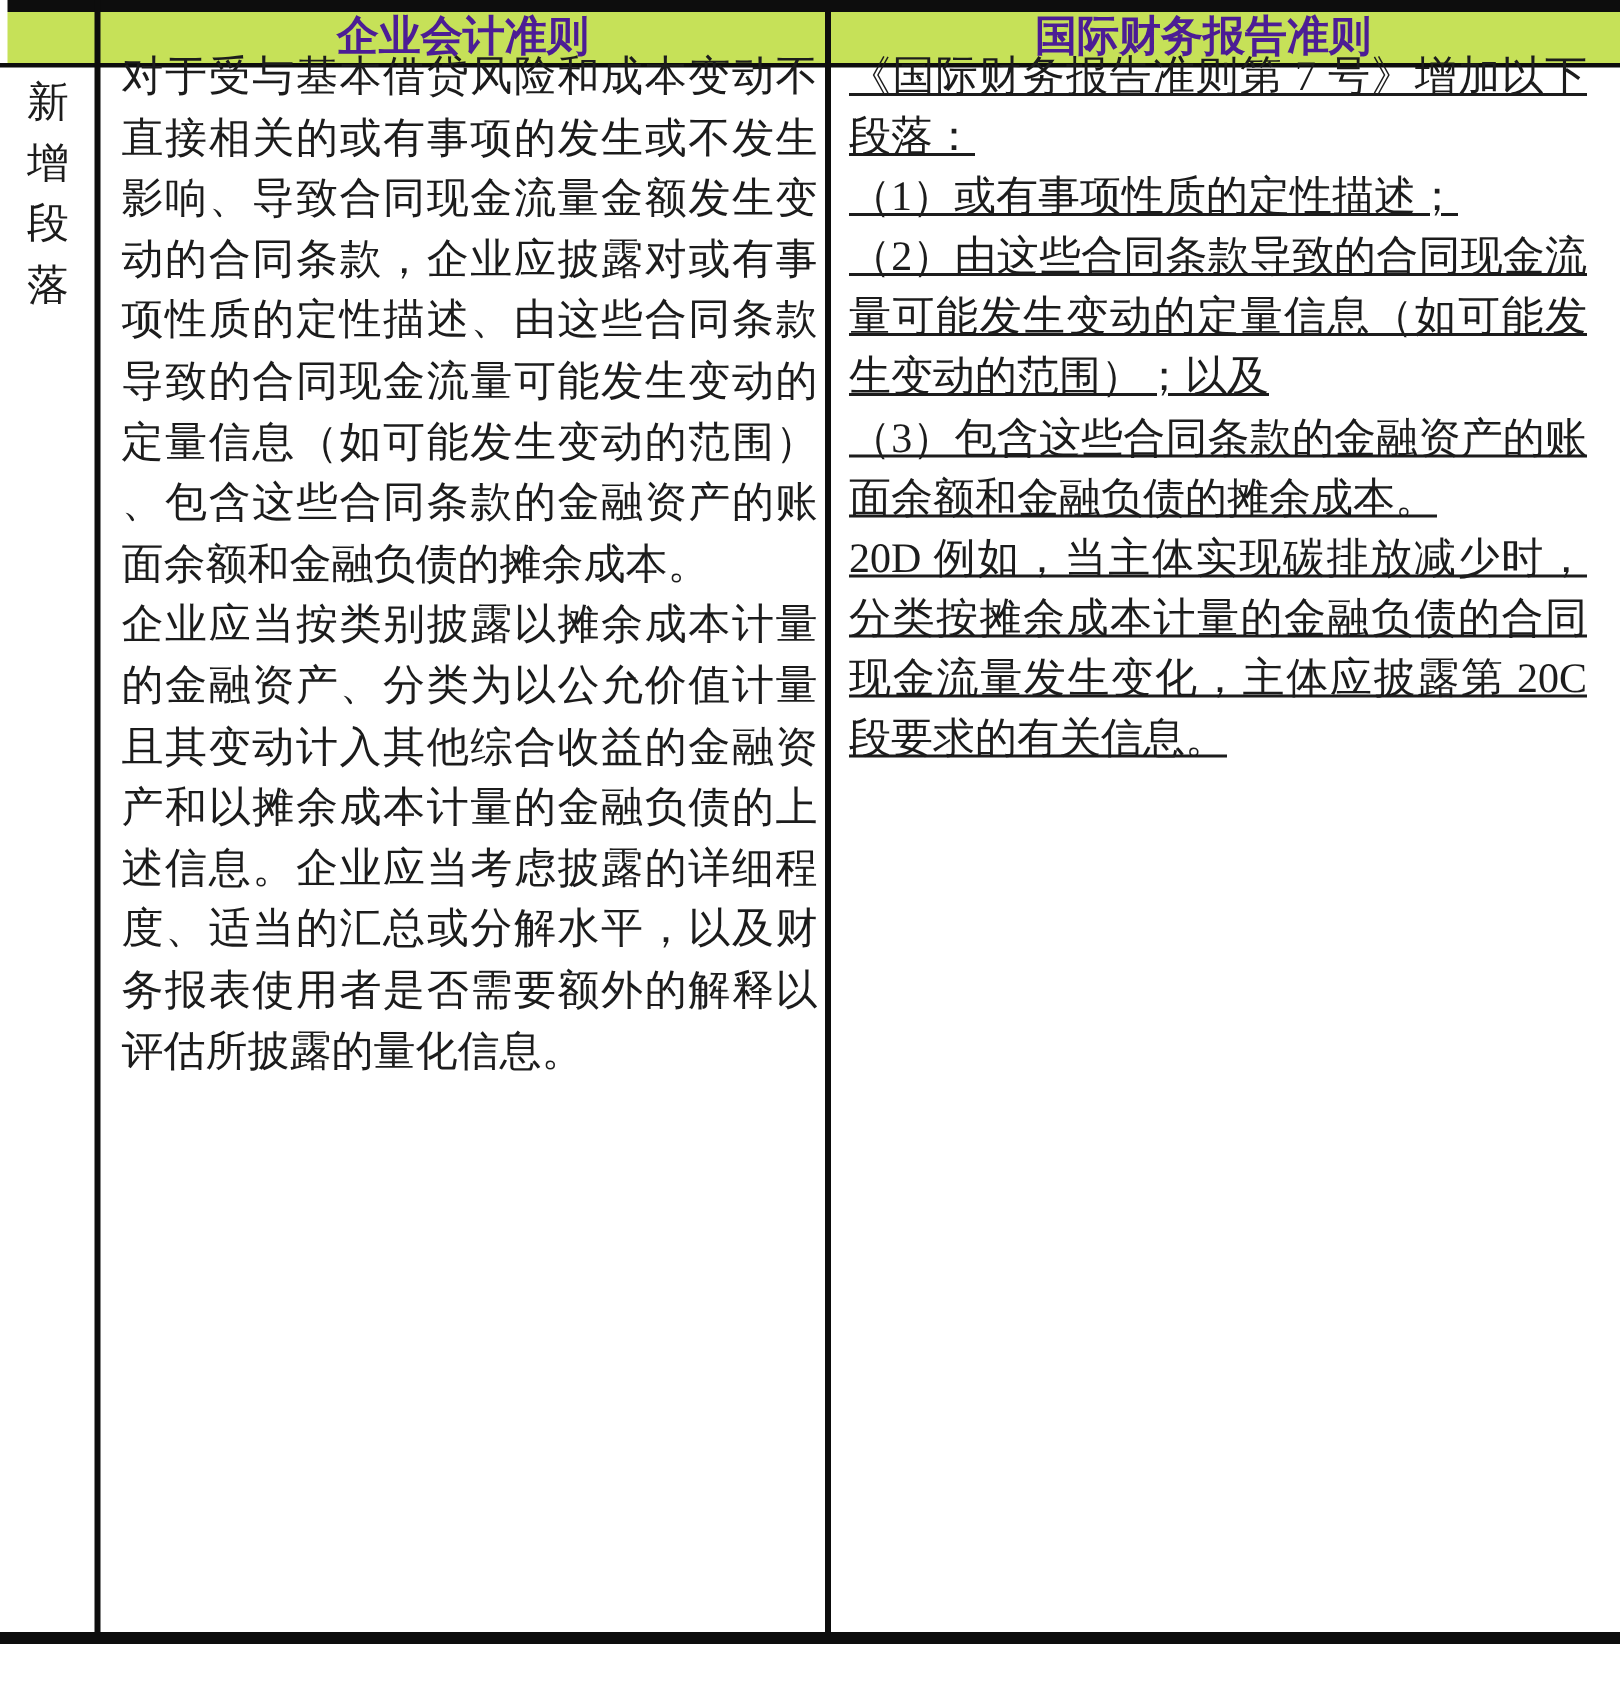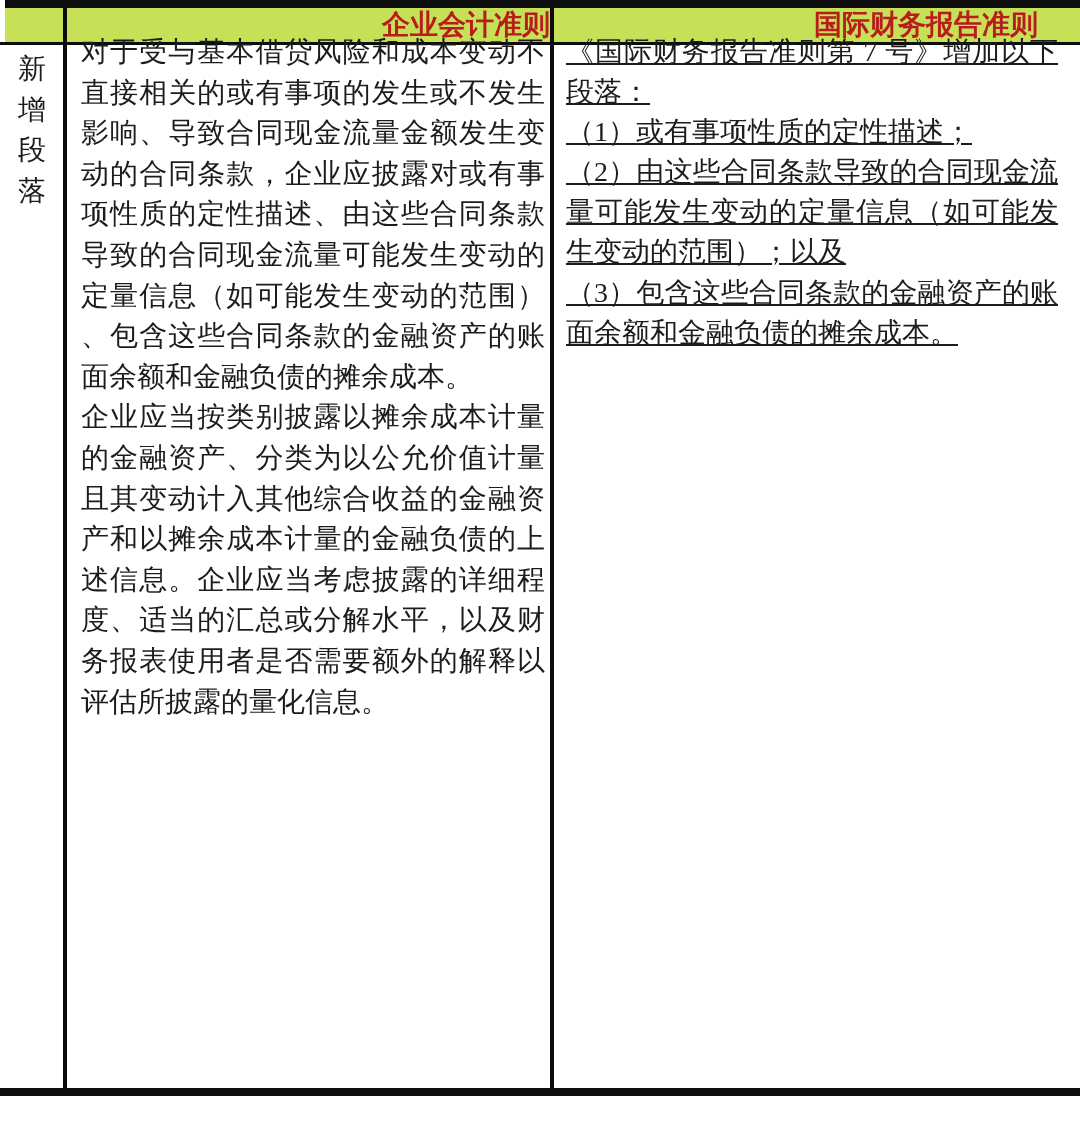--- a/index.html
+++ b/index.html
@@ -31,21 +31,21 @@
   .v-divider { position: absolute; top: 0; width: 4px; height: 1092px; background: var(--border, #0d0d0d); }
   .v-divider.d1 { left: 63px; }
   .v-divider.d2 { left: 550px; }
   .bottom-bar {
     position: absolute; left: 0; top: 1088px; width: 1080px; height: 8px;
     background: var(--border, #0d0d0d);
   }
   
   .header-cell {
     position: absolute; top: 8px; height: 34px; line-height: 34px;
-    text-align: right; font-weight: bold; font-size: 28px; color: #b91c1c;
+    text-align: center; font-weight: bold; font-size: 28px; color: #4c1d95;
     white-space: nowrap; overflow: hidden;
   }
   .header-cell.c1 { left: 67px;  width: 483px; }
   .header-cell.c2 { left: 554px; width: 472px; padding-left: 12px; }
   
   .row-label {
     position: absolute; left: 15px; top: 49px; width: 34px;
     font-size: 28px; line-height: 40.5px;
     text-align: center; white-space: pre-line;
   }
@@ -84,15 +84,16 @@
   <div class="body-col col-cas">
     <p>对于受与基本借贷风险和成本变动不直接相关的或有事项的发生或不发生影响、导致合同现金流量金额发生变动的合同条款，企业应披露对或有事项性质的定性描述、由这些合同条款导致的合同现金流量可能发生变动的定量信息（如可能发生变动的范围）、包含这些合同条款的金融资产的账面余额和金融负债的摊余成本。</p>
     <p>企业应当按类别披露以摊余成本计量的金融资产、分类为以公允价值计量且其变动计入其他综合收益的金融资产和以摊余成本计量的金融负债的上述信息。企业应当考虑披露的详细程度、适当的汇总或分解水平，以及财务报表使用者是否需要额外的解释以评估所披露的量化信息。</p>
   </div>
 
   <div class="body-col col-ifrs">
     <p>《国际财务报告准则第 7 号》增加以下段落：</p>
     <p>（1）或有事项性质的定性描述；</p>
     <p>（2）由这些合同条款导致的合同现金流量可能发生变动的定量信息（如可能发生变动的范围）；以及</p>
     <p>（3）包含这些合同条款的金融资产的账面余额和金融负债的摊余成本。</p>
+    <p>20D 例如，当主体实现碳排放减少时，分类按摊余成本计量的金融负债的合同现金流量发生变化，主体应披露第 20C 段要求的有关信息。</p>
   </div>
 
 </div>
 
 </body></html>

